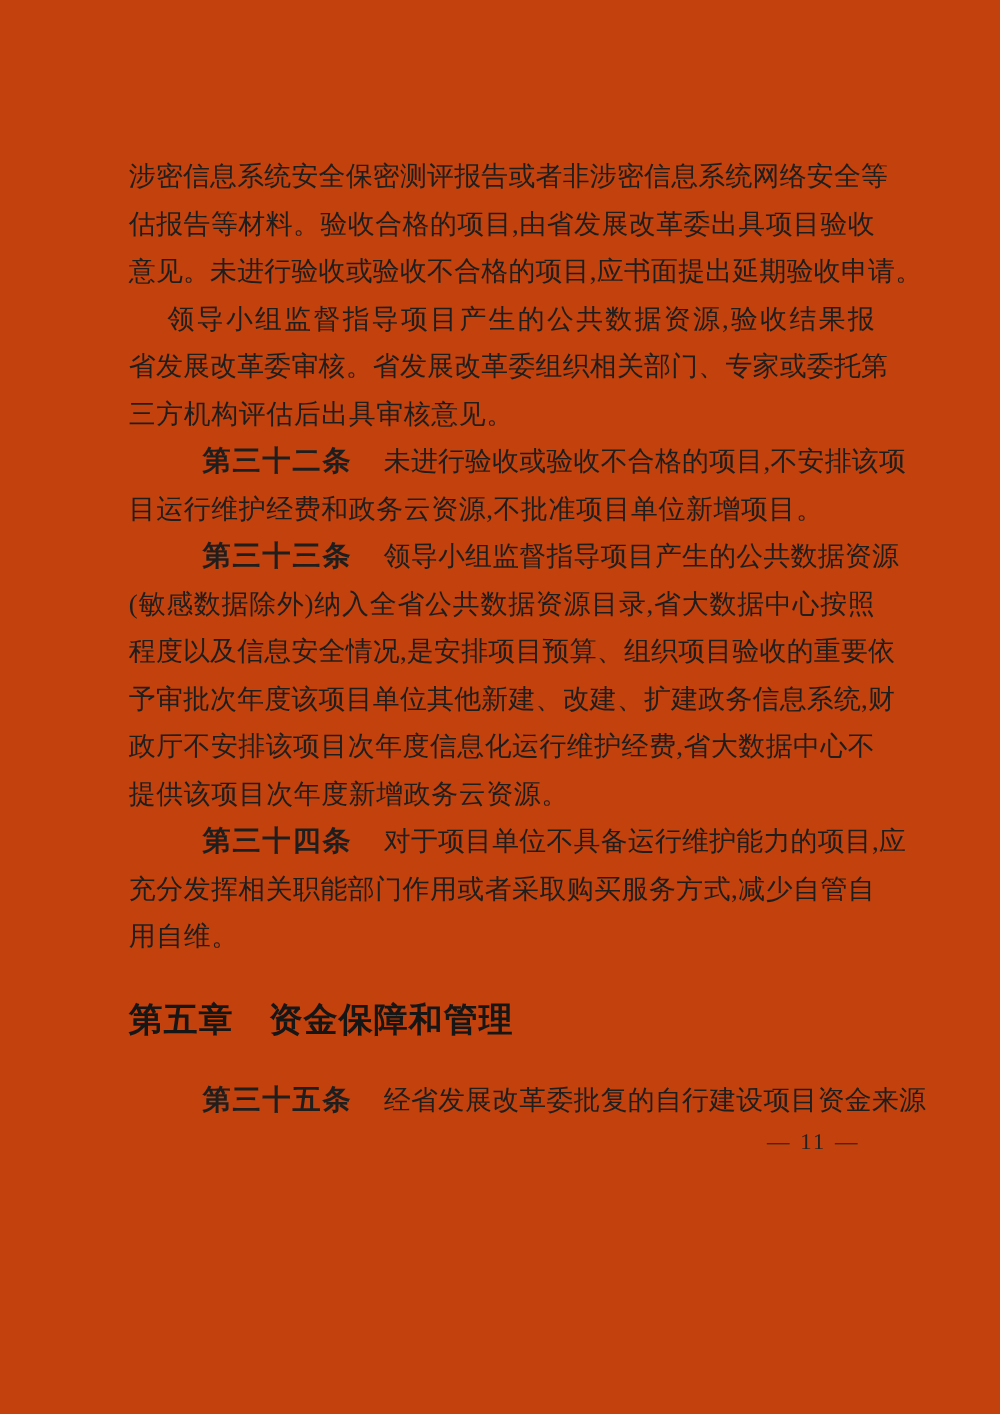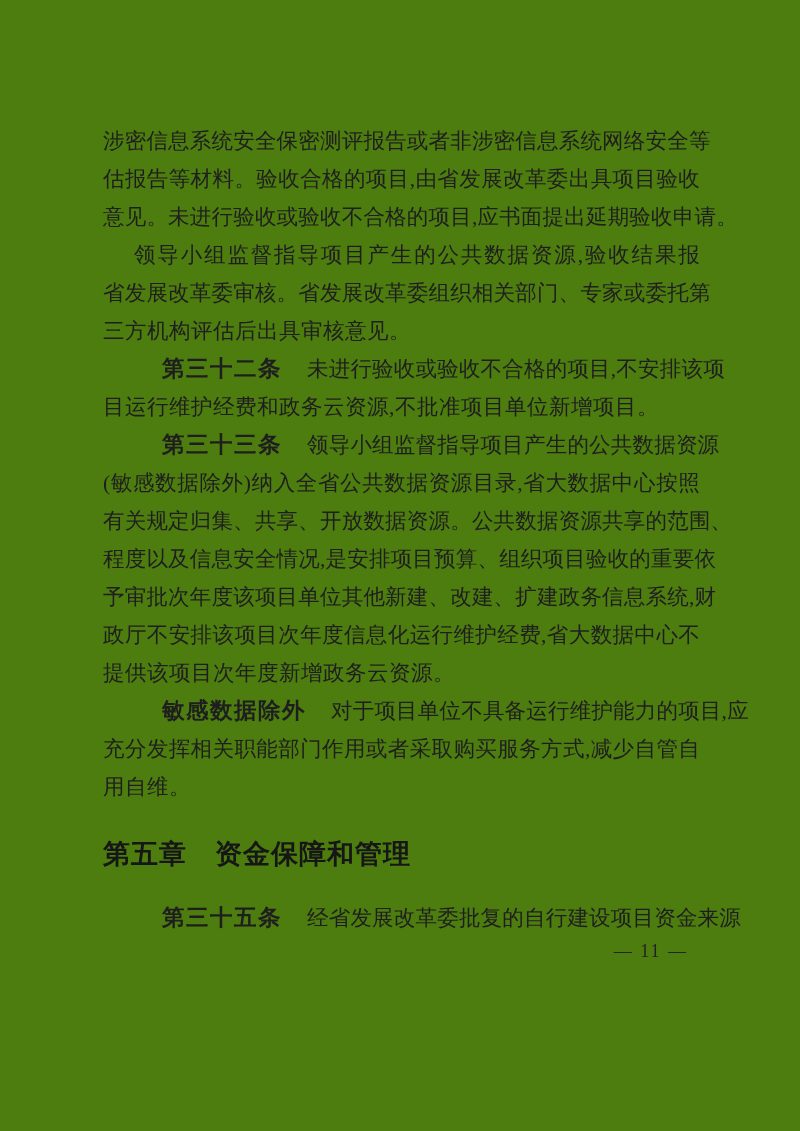--- a/index.html
+++ b/index.html
@@ -4,21 +4,21 @@
 <style>
   html, body {
     margin: 0;
     padding: 0;
     background: #ffffff;
   }
   .page {
     position: relative;
     width: 800px;
     height: 1131px;
-    background: #4d7c0f;
+    background: #c2410c;
     overflow: hidden;
     color: #1e1e1e;
     font-family: "Liberation Serif", "DejaVu Serif", serif;
   }
   .content {
     position: absolute;
     left: 103px;
     top: 122px;
     width: 597px;
   }
@@ -87,28 +87,27 @@
         <div class="line">省发展改革委审核。省发展改革委组织相关部门、专家或委托第</div>
         <div class="line no-fill">三方机构评估后出具审核意见。</div>
       </div>
       <div class="para article">
         <div class="line first"><span class="lead">第三十二条</span>未进行验收或验收不合格的项目,不安排该项</div>
         <div class="line no-fill">目运行维护经费和政务云资源,不批准项目单位新增项目。</div>
       </div>
       <div class="para article">
         <div class="line first"><span class="lead">第三十三条</span>领导小组监督指导项目产生的公共数据资源</div>
         <div class="line">(敏感数据除外)纳入全省公共数据资源目录,省大数据中心按照</div>
-        <div class="line">有关规定归集、共享、开放数据资源。公共数据资源共享的范围、</div>
         <div class="line">程度以及信息安全情况,是安排项目预算、组织项目验收的重要依</div>
         <div class="line">予审批次年度该项目单位其他新建、改建、扩建政务信息系统,财</div>
         <div class="line">政厅不安排该项目次年度信息化运行维护经费,省大数据中心不</div>
         <div class="line no-fill">提供该项目次年度新增政务云资源。</div>
       </div>
       <div class="para article">
-        <div class="line first"><span class="lead">敏感数据除外</span>对于项目单位不具备运行维护能力的项目,应</div>
+        <div class="line first"><span class="lead">第三十四条</span>对于项目单位不具备运行维护能力的项目,应</div>
         <div class="line">充分发挥相关职能部门作用或者采取购买服务方式,减少自管自</div>
         <div class="line no-fill">用自维。</div>
       </div>
       <div class="para chapter-heading">
         <div class="heading-line">第五章　资金保障和管理</div>
       </div>
       <div class="para article">
         <div class="line first"><span class="lead">第三十五条</span>经省发展改革委批复的自行建设项目资金来源</div>
       </div>
       <div class="page-number">— 11 —</div>

